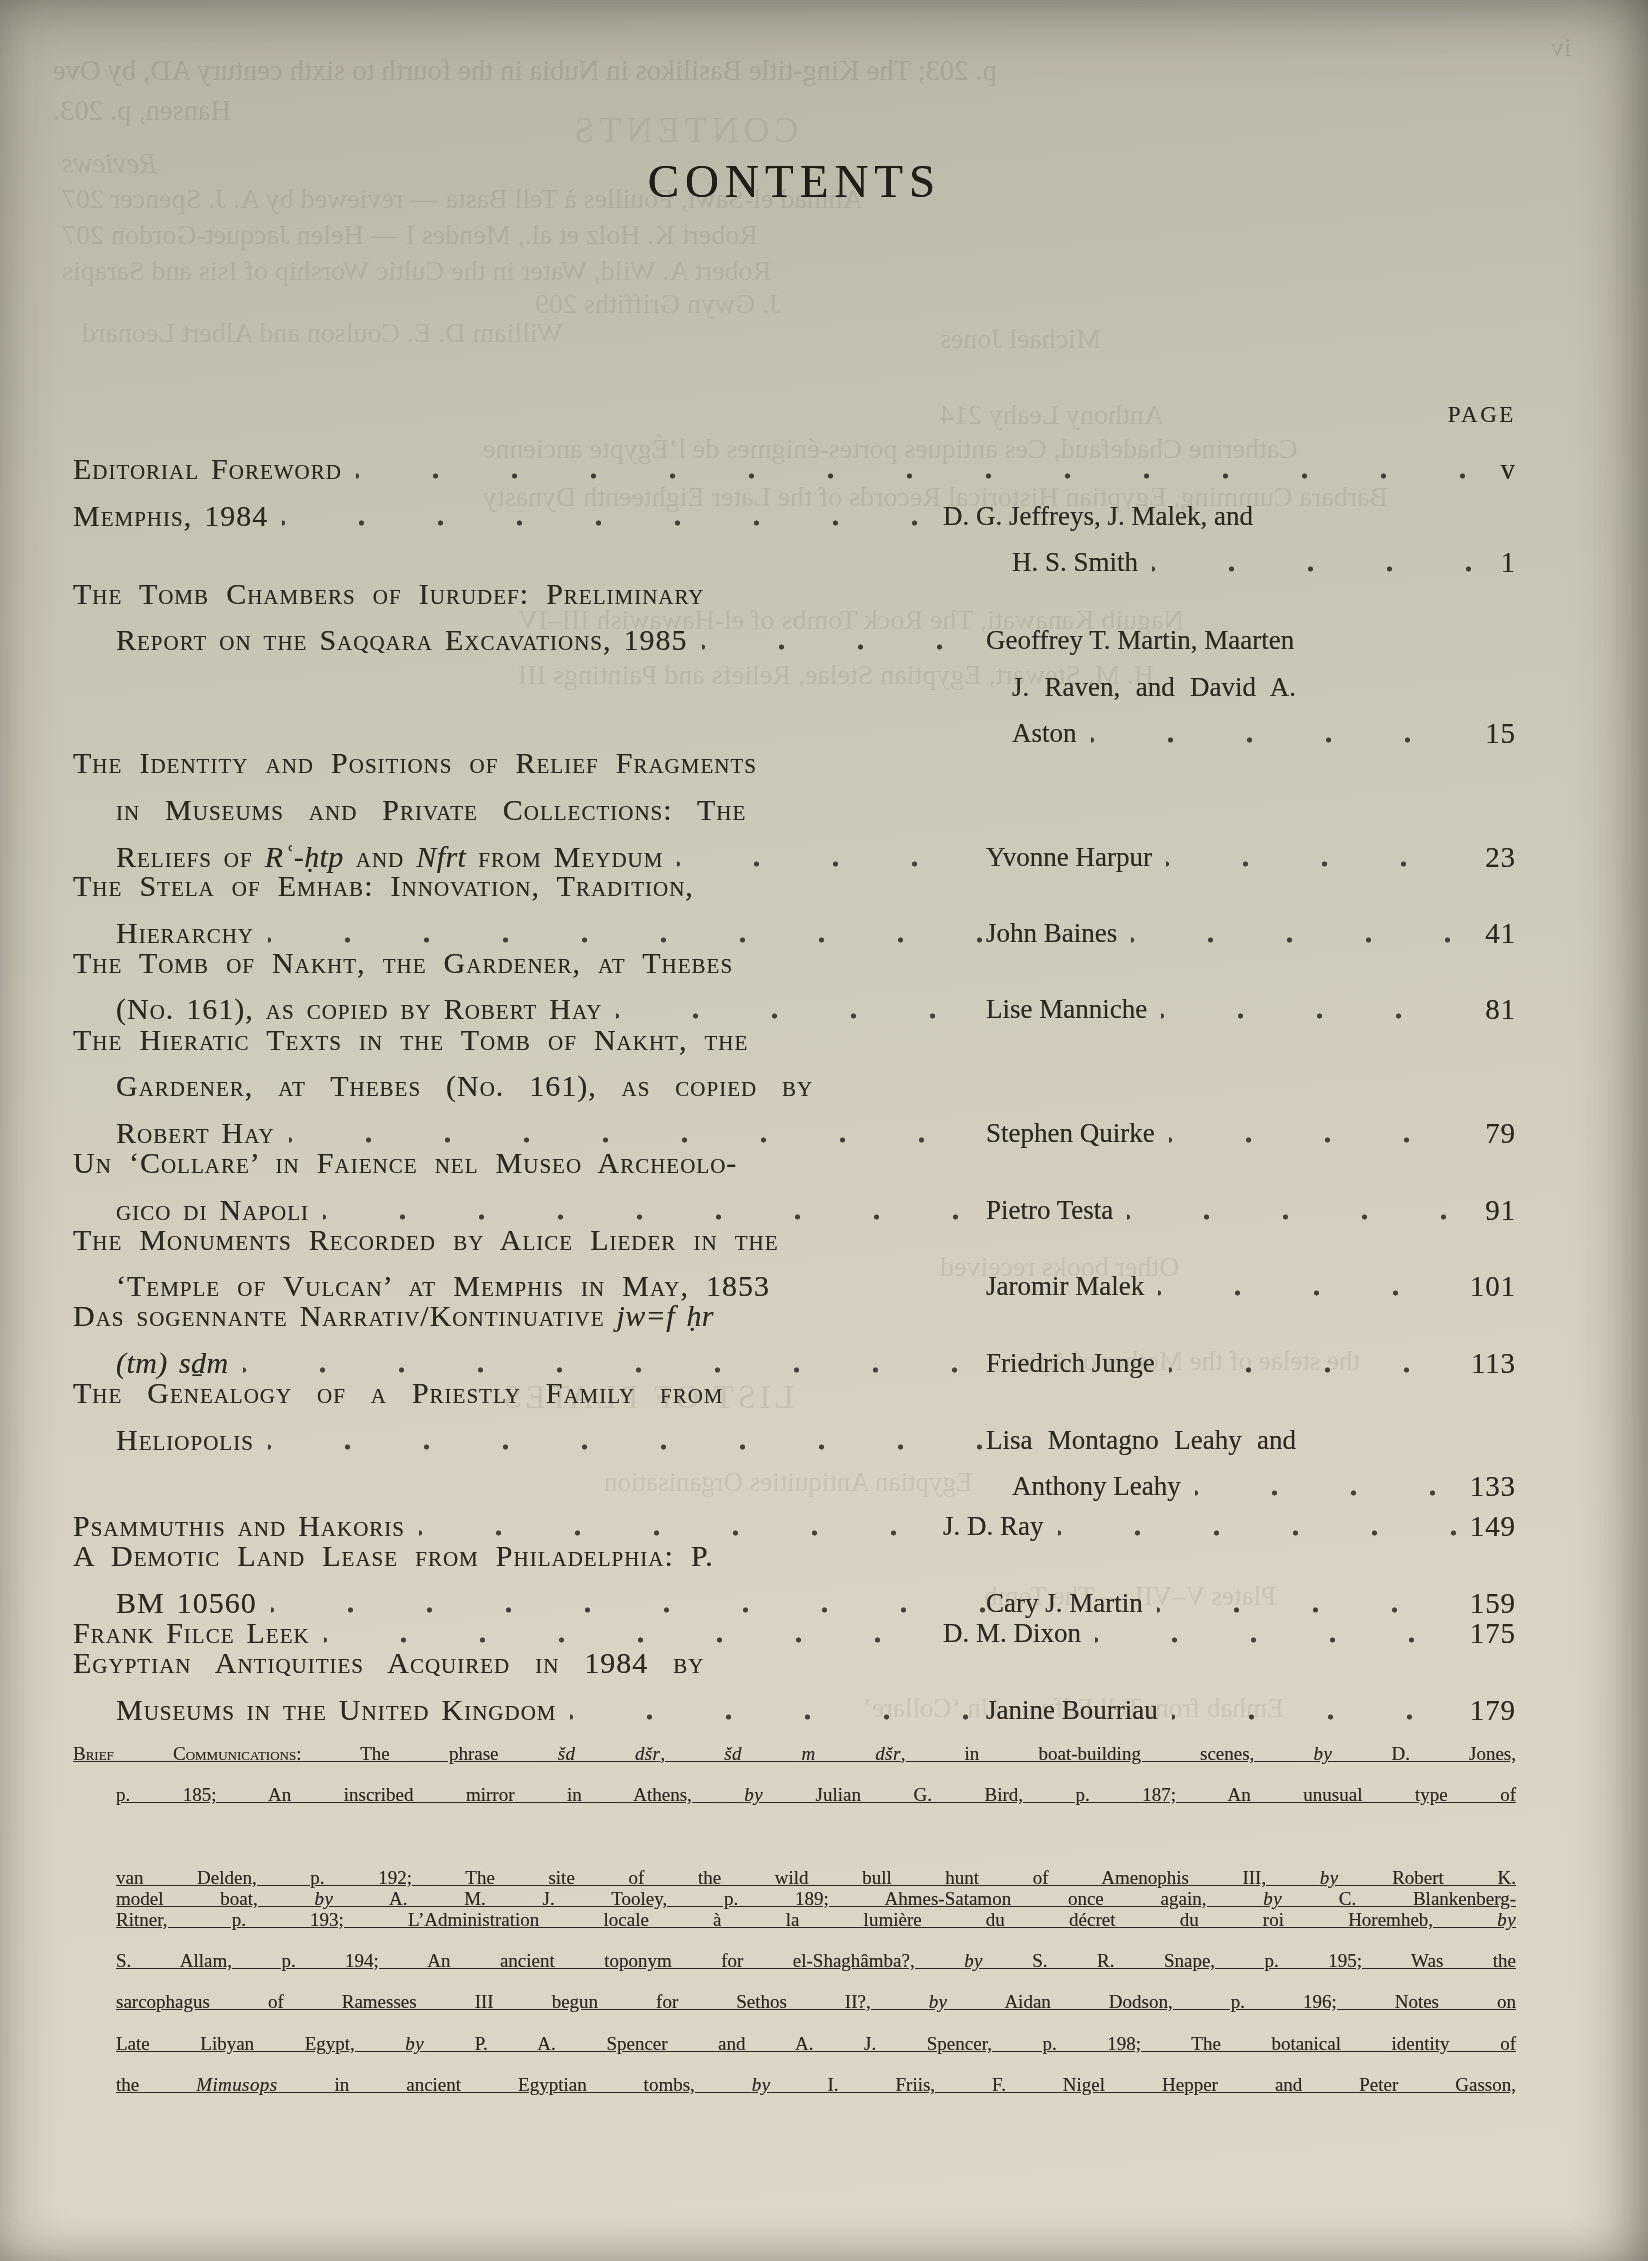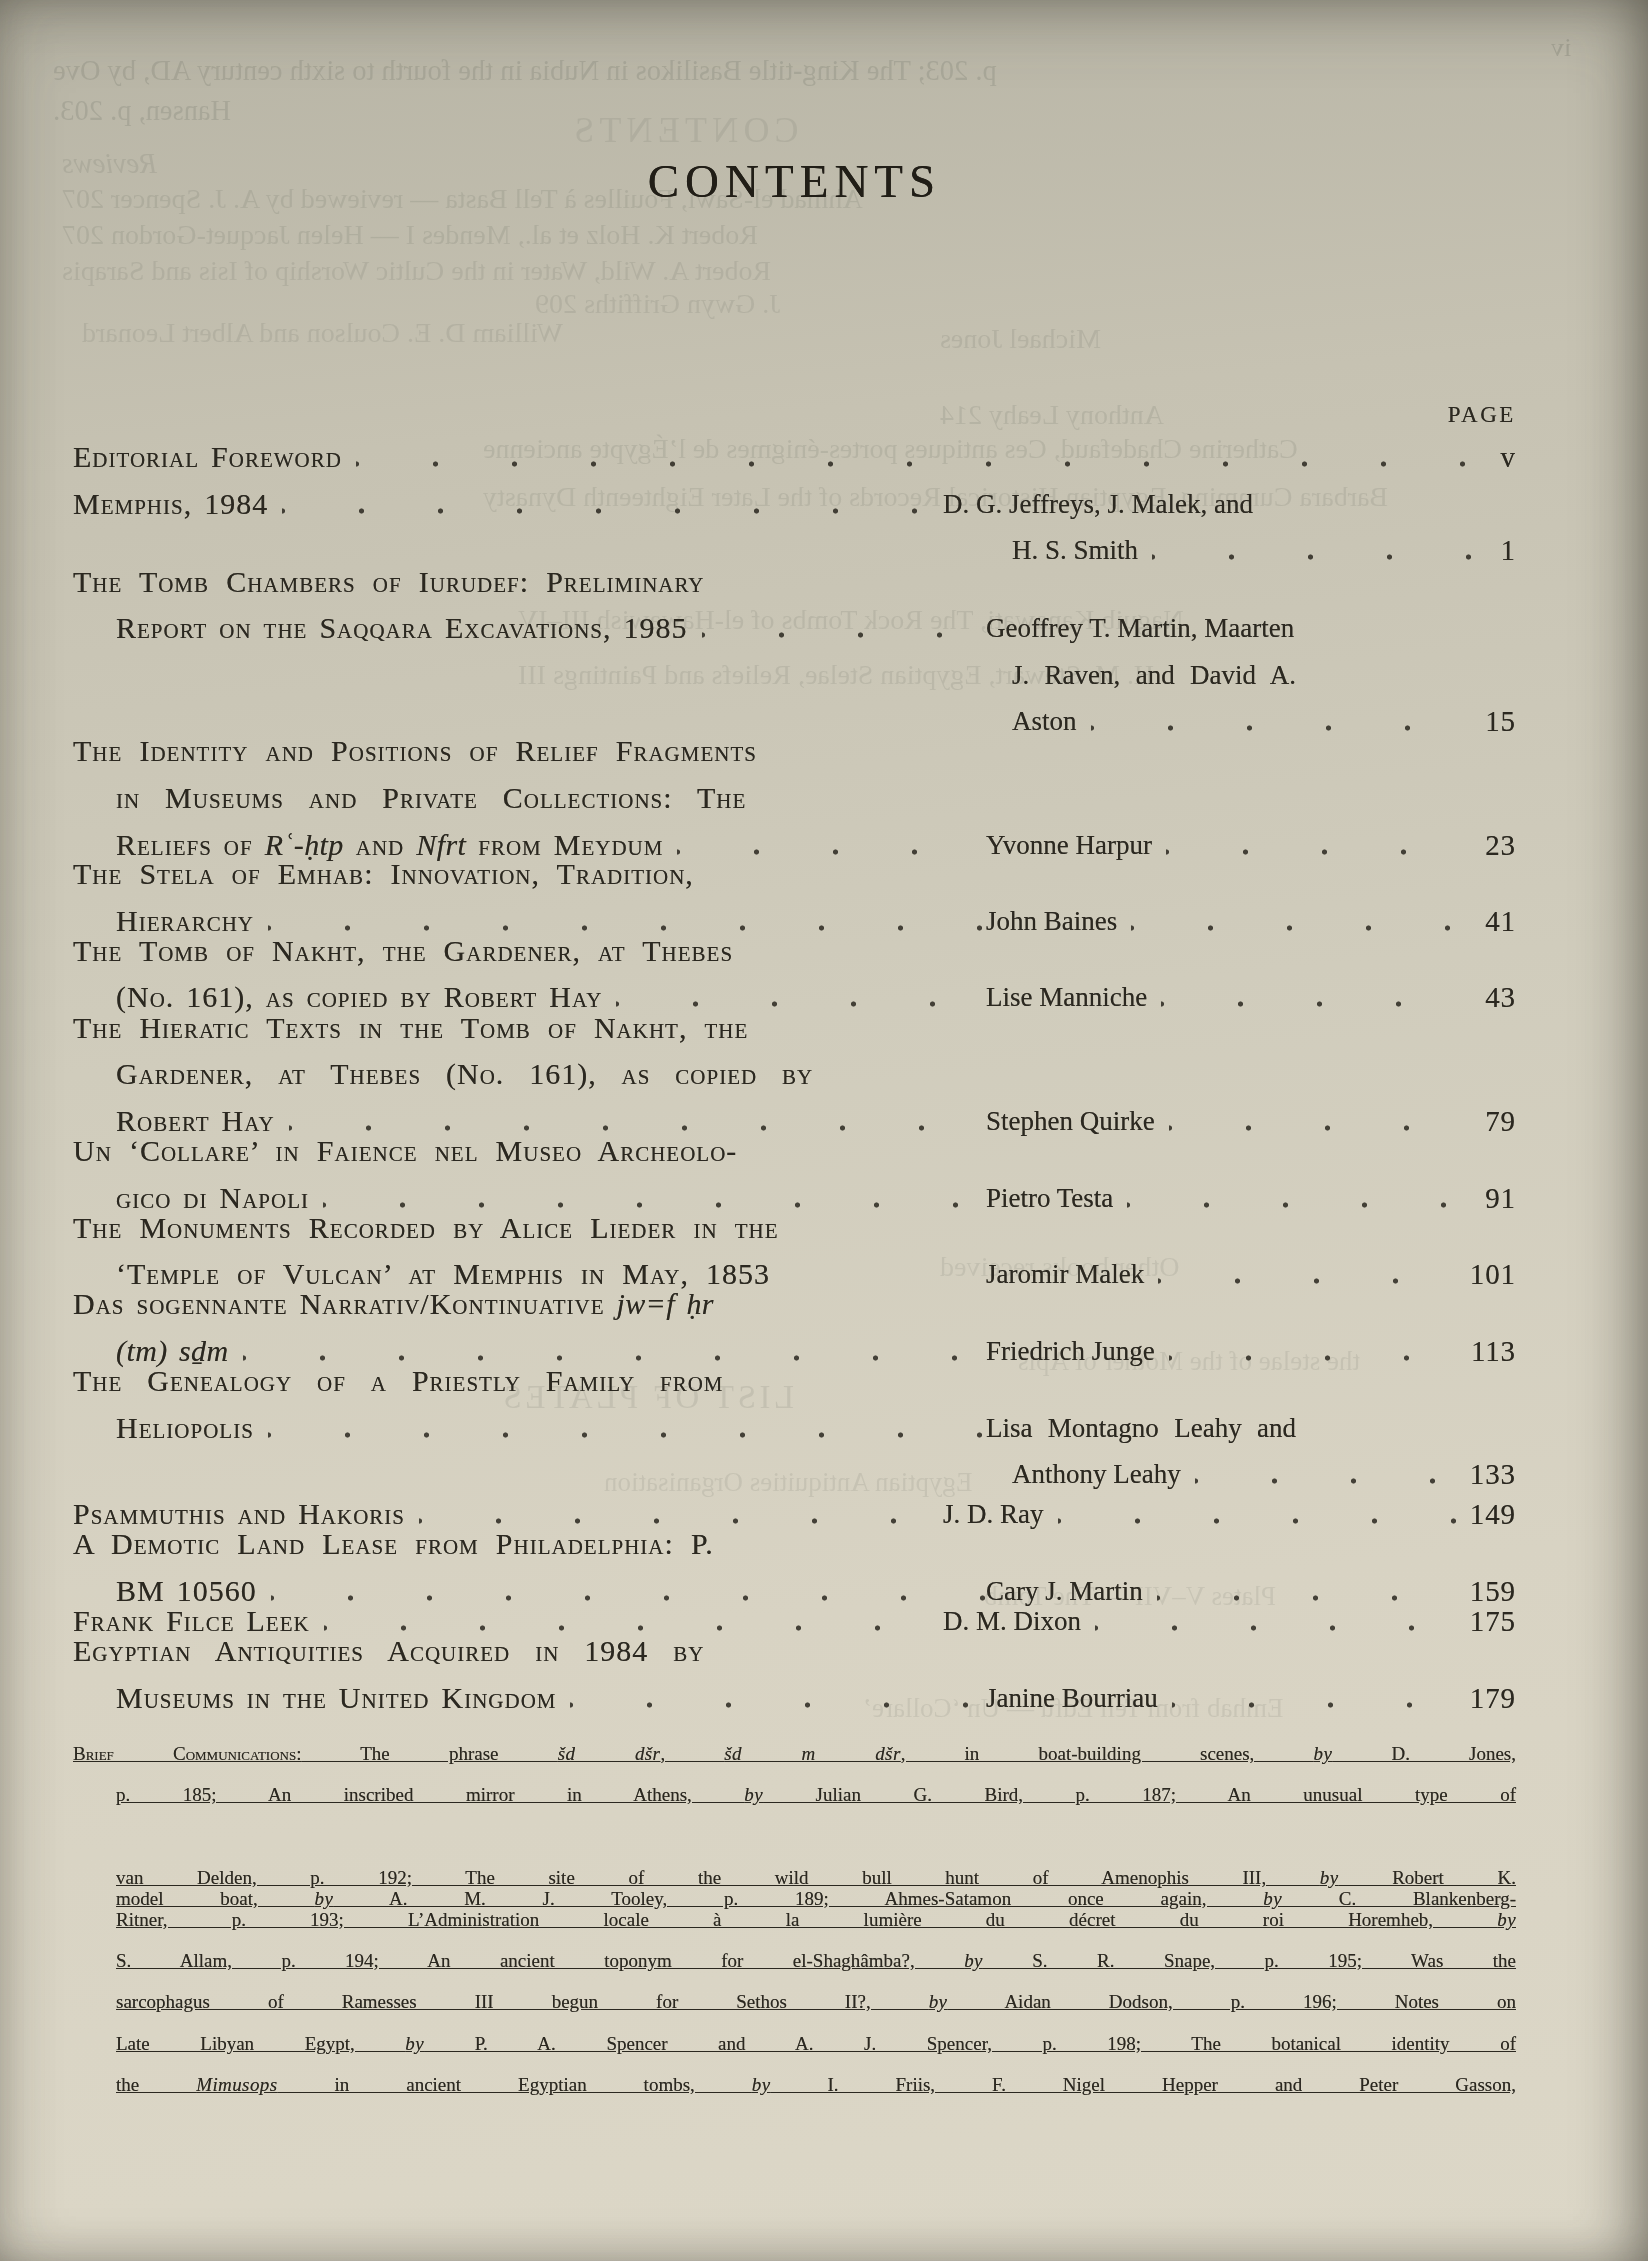--- a/index.html
+++ b/index.html
@@ -15,21 +15,21 @@
                inset 22.4px 0 69px -40px rgba(60,58,48,.28),
                inset 0 -17px 52px -26px rgba(60,58,48,.18);}
   .ghost-layer{position:absolute;inset:0;z-index:1;}
   .gh{position:absolute;transform:scaleX(-1);color:#4d5349;white-space:nowrap;
       font-family:"Liberation Serif","DejaVu Serif",serif;}
   .content{position:absolute;inset:0;z-index:2;}
   .main-title{position:absolute;left:73px;width:1443px;top:154px;text-align:center;
       font-size:47px;letter-spacing:6px;color:#211e17;text-shadow:0 0 0.6px #211e17;}
   .page-label{position:absolute;left:73px;width:1443px;top:402px;text-align:right;
       font-size:23px;letter-spacing:2.6px;text-shadow:0 0 0.4px rgba(43,40,32,.6);}
-  .ln{position:absolute;left:73px;width:1443px;height:38px;display:flex;align-items:flex-start;}
+  .ln{position:absolute;left:73px;width:1443px;height:38px;display:flex;align-items:flex-start;margin-top:12px;}
   .tz{display:flex;align-items:flex-end;flex:0 0 870px;width:870px;height:38px;}
   .az{display:flex;align-items:flex-end;flex:1 1 auto;height:38px;min-width:0;}
   .t{font-variant:small-caps;font-size:30px;line-height:38px;white-space:nowrap;
      letter-spacing:1px;word-spacing:3.5px;text-shadow:0 0 0.4px rgba(43,40,32,.6);}
   .a{font-size:27px;line-height:38px;white-space:nowrap;text-shadow:0 0 0.4px rgba(43,40,32,.6);}
   .pg{font-size:29px;line-height:38px;margin-left:10.4px;letter-spacing:0.9px;
       text-shadow:0 0 0.4px rgba(43,40,32,.6);}
   .lead{flex:1 1 auto;min-width:0;height:38px;margin-left:14px;
       background-image:radial-gradient(circle,rgba(42,39,31,.85) 2.2px,rgba(42,39,31,0) 2.9px);
       background-size:79px 12px;background-repeat:repeat-x;
@@ -176,21 +176,21 @@
     </div>
   </div>
   <div class="ln" style="top:978px">
     <div class="tz ind">
       <span class="t">(No. 161), as copied by Robert Hay</span>
       <span class="lead"></span>
     </div>
     <div class="az">
       <span class="a">Lise Manniche</span>
       <span class="lead"></span>
-      <span class="pg">43</span>
+      <span class="pg">81</span>
     </div>
   </div>
 
   <div class="ln" style="top:1009px">
     <div class="tz">
       <span class="t j">The Hieratic Texts in the Tomb of Nakht, the</span>
     </div>
   </div>
   <div class="ln" style="top:1055px">
     <div class="tz ind">

